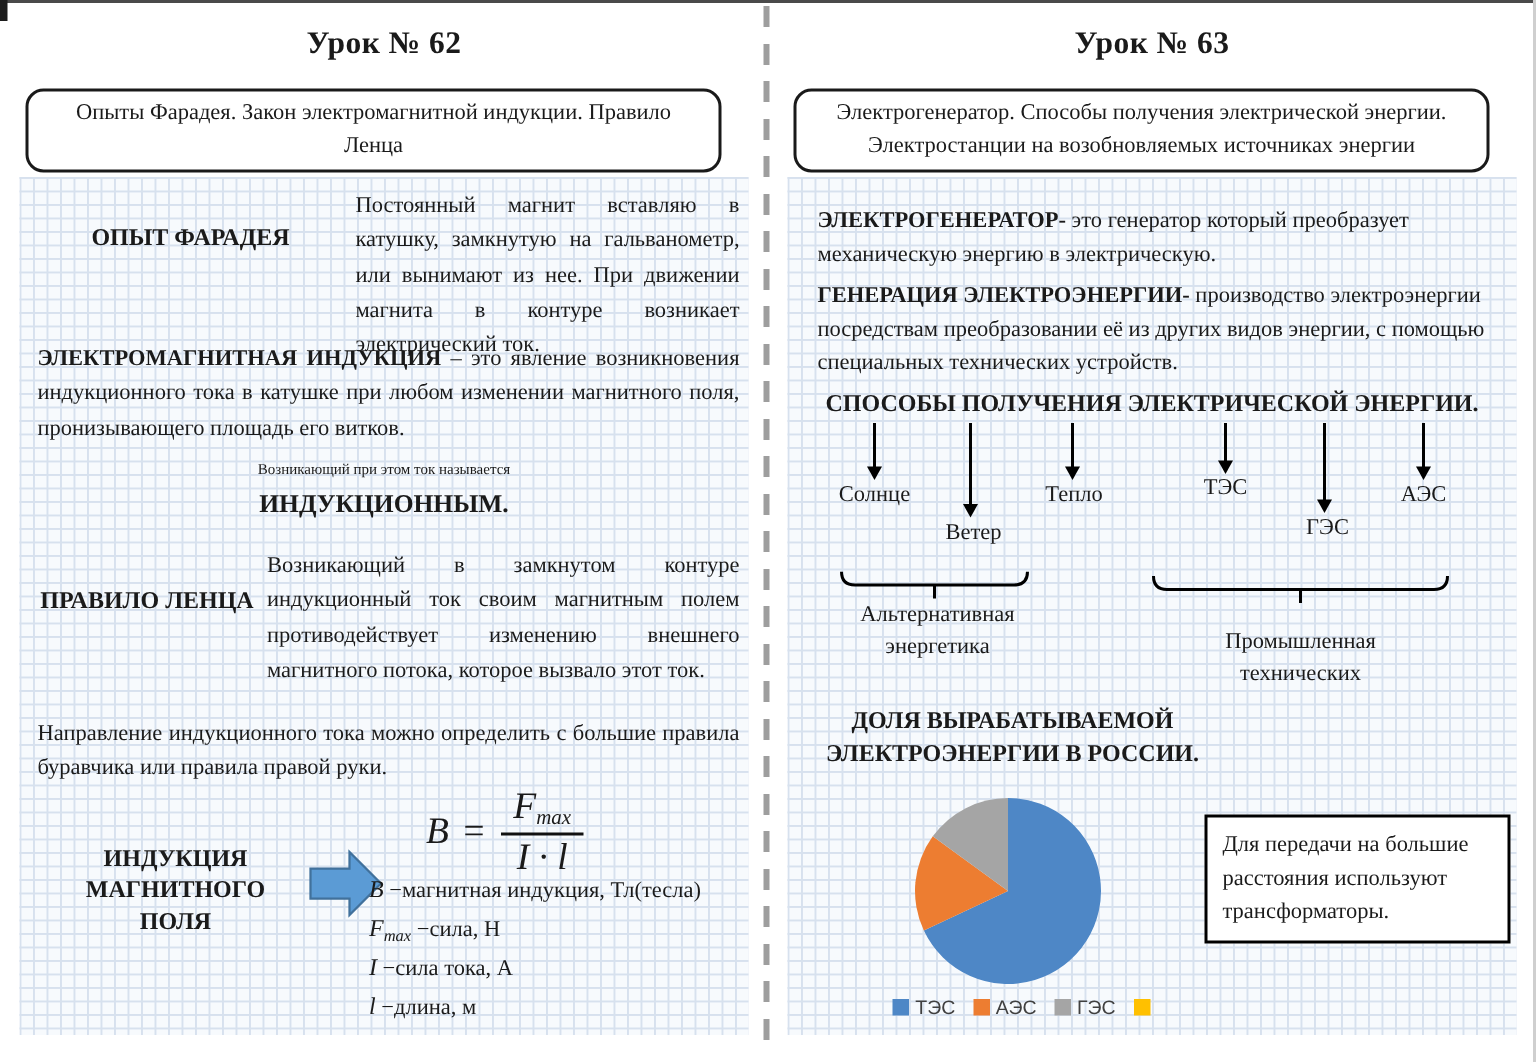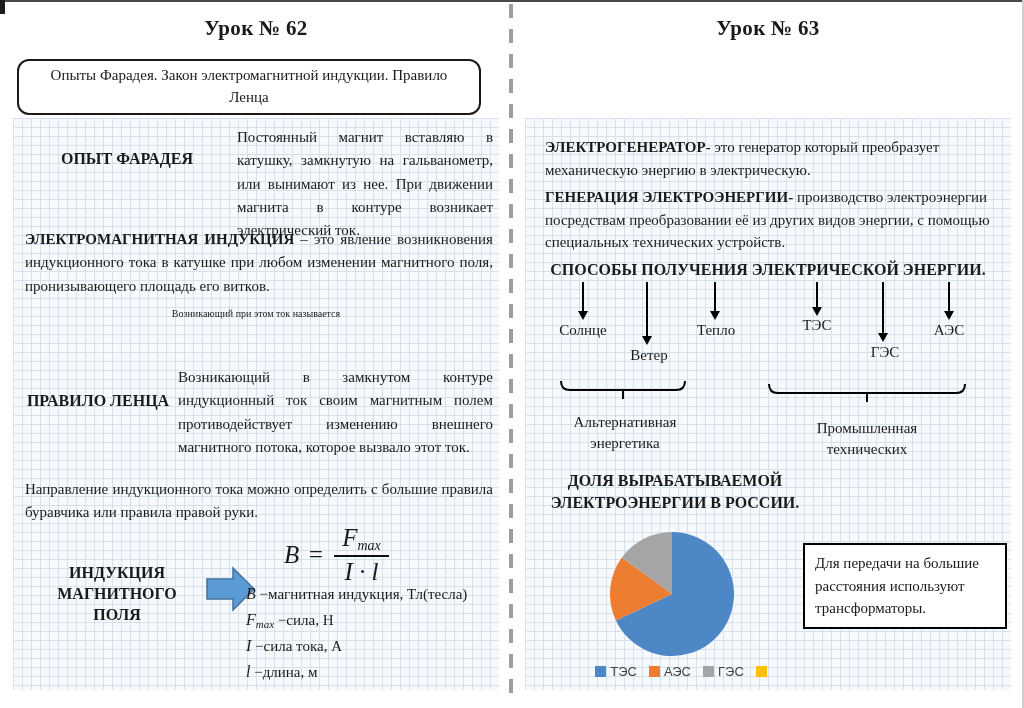--- a/index.html
+++ b/index.html
@@ -74,20 +74,21 @@
     <div class="grid-bg"></div>
 
     <div class="abs sec-label" style="left:28px; top:150px; width:198px;">ОПЫТ ФАРАДЕЯ</div>
     <div class="abs para" style="left:237px; top:126px; width:256px;">Постоянный магнит вставляю в катушку, замкнутую на гальванометр, или вынимают из нее. При движении магнита в контуре возникает электрический ток.</div>
 
     <div class="abs para" style="left:25px; top:228px; width:468px;">
       <span class="lead">ЭЛЕКТРОМАГНИТНАЯ ИНДУКЦИЯ</span><span> – это явление возникновения индукционного тока в катушке при любом изменении магнитного поля, пронизывающего площадь его витков.</span>
     </div>
 
     <div class="abs center-line" style="left:0; top:308px;">Возникающий при этом ток называется</div>
+    <div class="abs center-word" style="left:0; top:326px;">ИНДУКЦИОННЫМ.</div>
 
     <div class="abs sec-label" style="left:20px; top:392px; width:156px;">ПРАВИЛО ЛЕНЦА</div>
     <div class="abs para" style="left:178px; top:366px; width:315px;">Возникающий в замкнутом контуре индукционный ток своим магнитным полем противодействует изменению внешнего магнитного потока, которое вызвало этот ток.</div>
 
     <div class="abs para" style="left:25px; top:478px; width:468px;">Направление индукционного тока можно определить с большие правила буравчика или правила правой руки.</div>
 
     <div class="abs sec-label" style="left:46px; top:562px; width:142px; line-height:1.32;">ИНДУКЦИЯ МАГНИТНОГО ПОЛЯ</div>
 
     <svg class="abs" style="left:206px; top:566px;" width="50" height="46" viewBox="0 0 50 46">
       <polygon points="1,13 27,13 27,2 48,23 27,44 27,33 1,33" fill="#5B9BD5" stroke="#41719C" stroke-width="1.5"></polygon>
@@ -107,20 +108,23 @@
       <div class="def-line"><span class="def-var">F</span><span class="def-sub">max</span> <span>−сила, Н</span></div>
       <div class="def-line"><span class="def-var">I</span><span class="def-sub"></span> <span>−сила тока, А</span></div>
       <div class="def-line"><span class="def-var">l</span><span class="def-sub"></span> <span>−длина, м</span></div>
     </div>
   </div>
 
   <div class="divider"></div>
 
   <div class="page right">
     <div class="lesson-title">Урок № 63</div>
+    <div class="topic-box" style="padding:4px 14px;">
+      <span>Электрогенератор. Способы получения электрической энергии. Электростанции на возобновляемых источниках энергии</span>
+    </div>
     <div class="grid-bg"></div>
 
     <div class="abs para-left" style="left:33px; top:136px; width:448px;">
       <span class="lead">ЭЛЕКТРОГЕНЕРАТОР-</span><span> это генератор который преобразует механическую энергию в электрическую.</span>
     </div>
 
     <div class="abs para-left" style="left:33px; top:186px; width:452px;">
       <span class="lead">ГЕНЕРАЦИЯ ЭЛЕКТРОЭНЕРГИИ-</span><span> производство электроэнергии посредствам преобразовании её из других видов энергии, с помощью специальных технических устройств.</span>
     </div>
 
@@ -151,21 +155,21 @@
       <span class="meth-label" style="left:305px; top:317px;">ТЭС</span>
       <span class="meth-label" style="left:373px; top:344px;">ГЭС</span>
       <span class="meth-label" style="left:437px; top:322px;">АЭС</span>
 
       <svg class="abs" style="left:48px; top:381px;" width="126" height="20" viewBox="0 0 126 20">
         <path d="M1,0 Q1,9 10,9 H116 Q125,9 125,0 M63,9 V18" fill="none" stroke="#000" stroke-width="2"></path>
       </svg>
       <svg class="abs" style="left:256px; top:384px;" width="198" height="20" viewBox="0 0 198 20">
         <path d="M1,0 Q1,9 10,9 H188 Q197,9 197,0 M99,9 V18" fill="none" stroke="#000" stroke-width="2"></path>
       </svg>
-      <div class="group-label" style="left:33px; top:412px; width:160px;font-family:Liberation Serif, serif;">Альтернативная энергетика</div>
+      <div class="group-label" style="left:33px; top:400px; width:160px;font-family:Liberation Serif, serif;">Альтернативная энергетика</div>
       <div class="group-label" style="left:270px; top:418px; width:170px;">Промышленная технических</div>
     </div>
 
     <div class="abs heading" style="left:18px; top:470px; width:290px;">ДОЛЯ ВЫРАБАТЫВАЕМОЙ ЭЛЕКТРОЭНЕРГИИ В РОССИИ.</div>
 
     <div class="abs" style="left:95px; top:529px; width:130px; height:130px;">
       <svg id="pieSvg" width="130" height="130" viewBox="-65 -65 130 130">
           <path d="M0,0 L0.00,-62.00 A62,62 0 1 1 -56.10,26.40 Z" fill="#4E87C6"></path>
           <path d="M0,0 L-56.10,26.40 A62,62 0 0 1 -50.16,-36.44 Z" fill="#ED7D31"></path>
           <path d="M0,0 L-50.16,-36.44 A62,62 0 0 1 -0.00,-62.00 Z" fill="#A5A5A5"></path>

